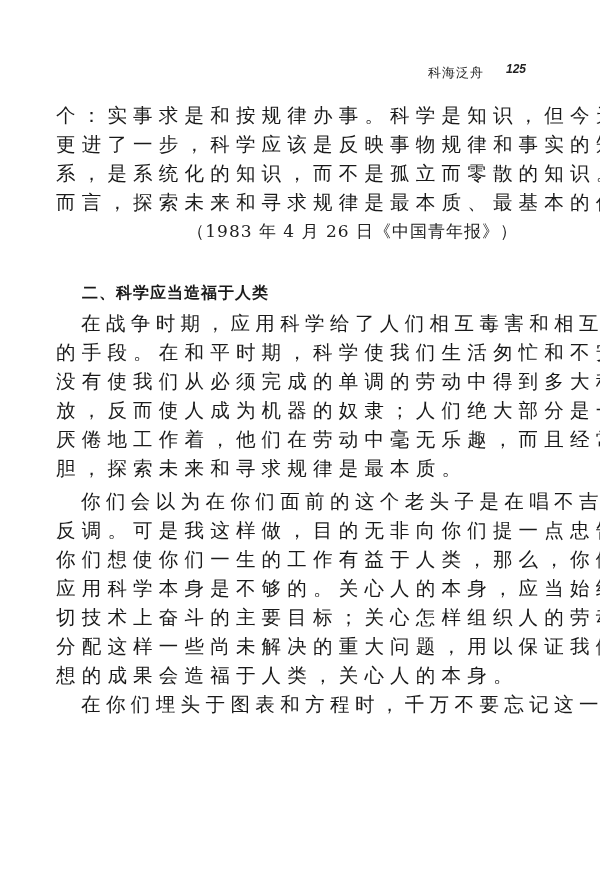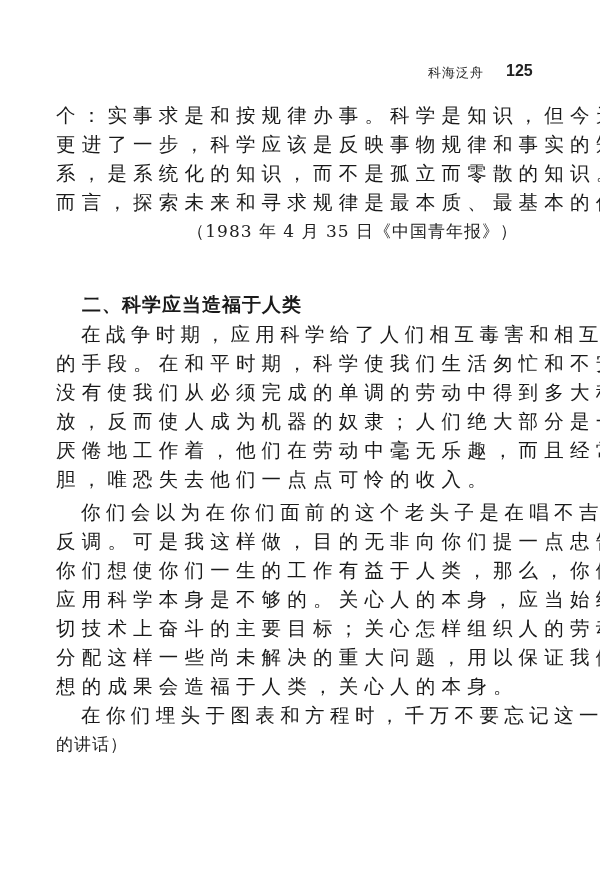--- a/index.html
+++ b/index.html
@@ -1,71 +1,70 @@
 <!DOCTYPE html>
 <html><head>
 <meta charset="utf-8">
 <style>
   html, body { margin: 0; padding: 0; background: #fff; }
   body { width: 600px; height: 889px; position: relative; overflow: hidden;
          font-family: "DejaVu Serif", "Liberation Serif", serif; color: #1a1a1a; }
   .header { position: absolute; top: 62px; left: 16px; width: 600px; height: 24px; }
   .running-title { position: absolute; left: 412px; top: 2px; font-size: 13px; letter-spacing: 1px; color: #222; }
-  .page-num { position: absolute; left: 490px; top: 0px; font-size: 16px; font-weight: bold;
-              font-family: "Liberation Sans", sans-serif; color: #222; }
+  .page-num { position: absolute; left: 490px; top: 0px; font-size: 12px; font-weight: bold;
+              font-family: "Liberation Sans", sans-serif; color: #222; font-style: italic; }
   .body { position: absolute; left: 56px; top: 101px; width: 470px; }
   .line { height: 29px; line-height: 29px; font-size: 19.5px; white-space: nowrap;
           letter-spacing: 6.2px; }
   .line.tight { letter-spacing: 5.4px; }
   .indent { padding-left: 25px; }
   .source { height: 29px; line-height: 29px; font-size: 17px; white-space: nowrap; letter-spacing: 1px; color: #222; }
   .source.right { text-align: right; padding-right: 8px; }
-  .heading { margin-top: 44px; height: 30px; line-height: 30px; font-size: 19px; font-weight: bold;
-             font-family: Liberation Serif, serif; padding-left: 26px; letter-spacing: 1px; }
+  .heading { margin-top: 33px; height: 30px; line-height: 30px; font-size: 16px; font-weight: bold;
+             font-family: Liberation Mono, monospace; padding-left: 26px; letter-spacing: 1px; }
   .gap { height: 4px; }
 </style>
 </head>
 <body>
 
 <div class="header">
   <span class="running-title">科海泛舟</span>
   <span class="page-num">125</span>
 </div>
 
 <div class="body">
   <div>
     <div class="line">个：实事求是和按规律办事。科学是知识，但今天的认识</div>
     <div class="line">更进了一步，科学应该是反映事物规律和事实的知识体</div>
     <div class="line">系，是系统化的知识，而不是孤立而零散的知识。对科学</div>
     <div class="line">而言，探索未来和寻求规律是最本质、最基本的任务。</div>
   </div>
-  <div class="source right">（1983 年 4 月 35 日《中国青年报》）</div>
+  <div class="source right">（1983 年 4 月 26 日《中国青年报》）</div>
 
   <div class="heading">二、科学应当造福于人类</div>
 
   <div>
     <div class="line indent tight">在战争时期，应用科学给了人们相互毒害和相互残杀</div>
     <div class="line">的手段。在和平时期，科学使我们生活匆忙和不安定。它</div>
     <div class="line">没有使我们从必须完成的单调的劳动中得到多大程度的解</div>
     <div class="line">放，反而使人成为机器的奴隶；人们绝大部分是一天到晚</div>
     <div class="line">厌倦地工作着，他们在劳动中毫无乐趣，而且经常提心吊</div>
-    <div class="line">胆，唯恐失去他们一点点可怜的收入。</div>
+    <div class="line">胆，探索未来和寻求规律是最本质。</div>
   </div>
 
   <div class="gap"></div>
   <div>
     <div class="line indent tight">你们会以为在你们面前的这个老头子是在唱不吉利的</div>
     <div class="line">反调。可是我这样做，目的无非向你们提一点忠告。如果</div>
     <div class="line">你们想使你们一生的工作有益于人类，那么，你们只懂得</div>
     <div class="line">应用科学本身是不够的。关心人的本身，应当始终成为一</div>
     <div class="line">切技术上奋斗的主要目标；关心怎样组织人的劳动和产品</div>
     <div class="line">分配这样一些尚未解决的重大问题，用以保证我们科学思</div>
     <div class="line">想的成果会造福于人类，关心人的本身。</div>
   </div>
 
   <div>
     <div class="line indent tight">在你们埋头于图表和方程时，千万不要忘记这一点！</div>
   </div>
 
   <div>
-    <div class="source">的讲话）</div>
   </div>
 </div>
 
 </body></html>

